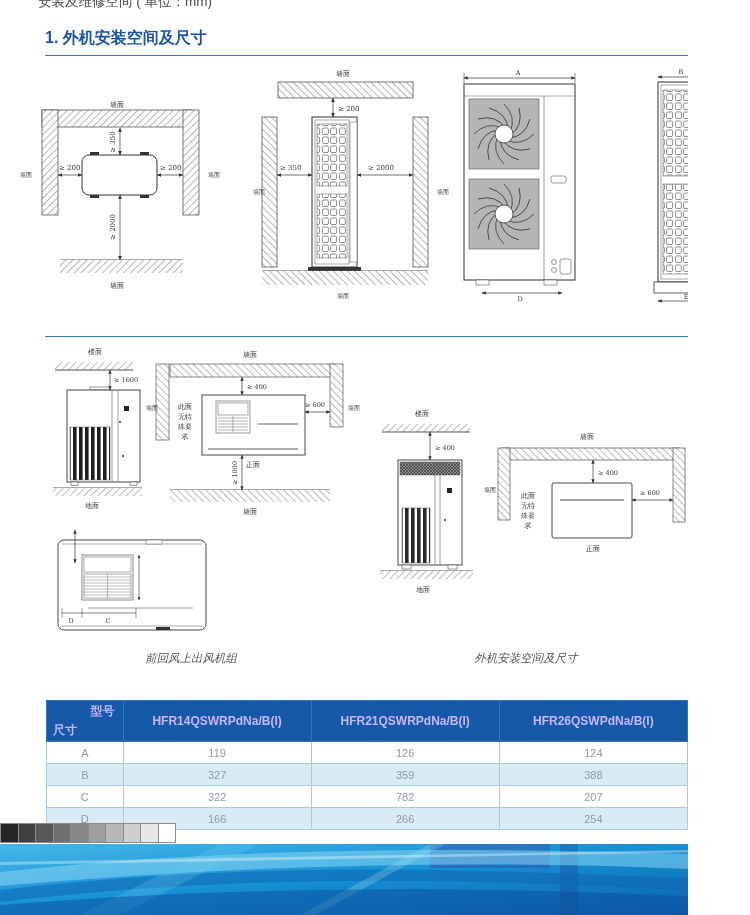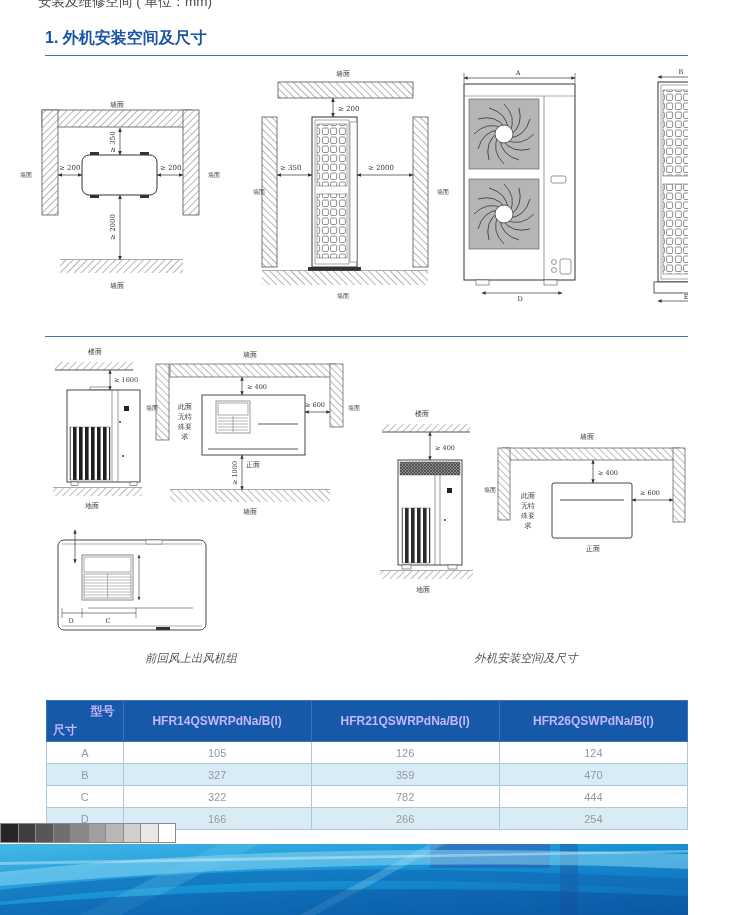--- a/index.html
+++ b/index.html
@@ -432,35 +432,35 @@
           <span class="c-size">尺寸</span>
         </th>
         <th>HFR14QSWRPdNa/B(I)</th>
         <th>HFR21QSWRPdNa/B(I)</th>
         <th>HFR26QSWPdNa/B(I)</th>
       </tr>
     </thead>
     <tbody>
       <tr>
         <td>A</td>
-        <td>105</td>
+        <td>119</td>
         <td>126</td>
         <td>124</td>
       </tr>
       <tr class="alt">
         <td>B</td>
         <td>327</td>
         <td>359</td>
-        <td>470</td>
+        <td>388</td>
       </tr>
       <tr>
         <td>C</td>
         <td>322</td>
         <td>782</td>
-        <td>444</td>
+        <td>207</td>
       </tr>
       <tr class="alt">
         <td>D</td>
         <td>166</td>
         <td>266</td>
         <td>254</td>
       </tr>
     </tbody>
   </table>
 

